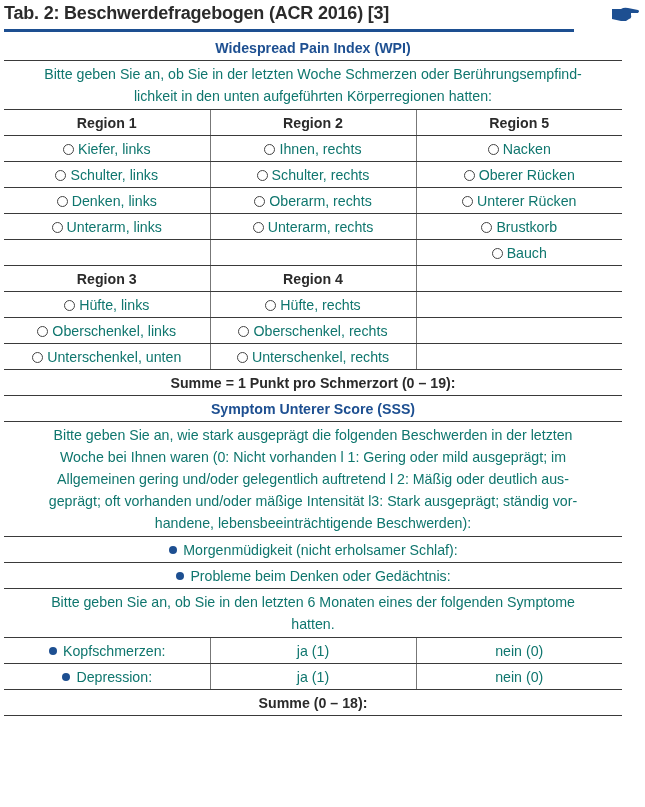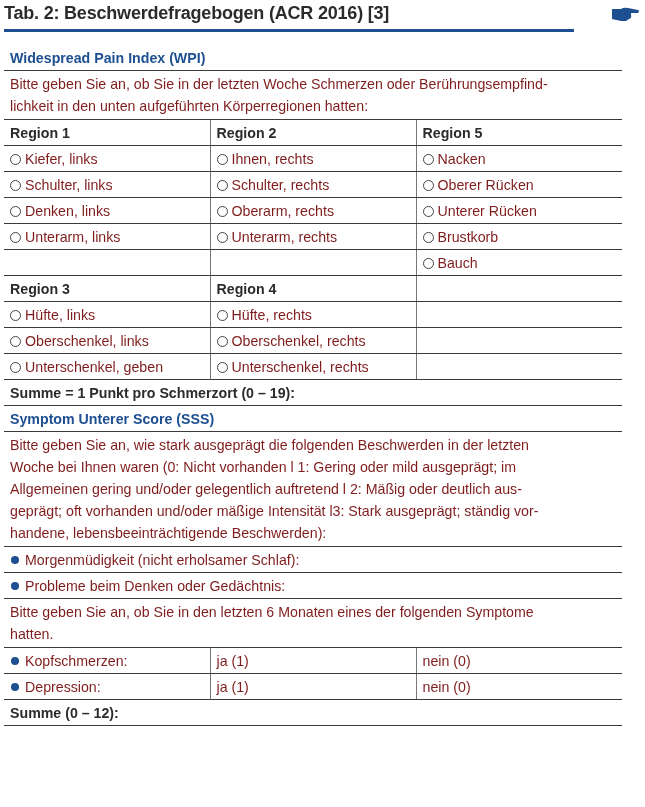--- a/index.html
+++ b/index.html
@@ -3,24 +3,24 @@
 <meta charset="utf-8">
 <style>
   html, body { margin:0; padding:0; background:#ffffff; }
   body { width:645px; height:807px; position:relative; overflow:hidden;
          font-family:"Liberation Sans", sans-serif; color:#333333; }
   .title-bar { position:absolute; left:4px; top:0; width:570px; height:32px;
                border-bottom:3px solid #1d4f91; box-sizing:border-box; }
   .title { position:absolute; left:0; top:3px; font-size:18px; font-weight:bold;
            color:#2b2b2b; letter-spacing:-0.2px; white-space:nowrap; }
   .hand-icon { position:absolute; left:612px; top:7px; width:28px; height:16px; }
-  table.form { position:absolute; left:4px; top:45px; width:618px; border-collapse:collapse;
-               font-size:14.2px; table-layout:fixed; }
+  table.form { position:absolute; left:4px; top:35px; width:618px; border-collapse:collapse;
+               font-size:14.2px; table-layout:fixed;text-align:center; }
   table.form td { padding:0 6px; height:25px; vertical-align:middle; line-height:22px;
-                  border-bottom:1.5px solid #3a3a3a; color:#7f1d1d; }
+                  border-bottom:1.5px solid #3a3a3a; color:#0f766e; }
   td.c1 { width:196px;margin-left:24px; }
   td.c2 { width:193px; border-left:1.5px solid #777777; }
   td.c3 { border-left:1.5px solid #777777; }
   .head-blue { color:#1d4f91 !important; font-weight:bold; }
   .bold { font-weight:bold; color:#2b2b2b !important; }
   .para { line-height:22px; padding-top:2px !important; padding-bottom:2px !important; }
   .radio { display:inline-block; width:11px; height:11px; border:1.2px solid #444;
            border-radius:50%; margin-right:4px; vertical-align:-1px; box-sizing:border-box; }
   .bullet { display:inline-block; width:8px; height:8px; background:#1d4f91;
             border-radius:50%; margin-right:6px; margin-left:1px; vertical-align:1px; }
@@ -88,21 +88,21 @@
     <td class="c1"><span class="radio"></span><span>Hüfte, links</span></td>
     <td class="c2"><span class="radio"></span><span>Hüfte, rechts</span></td>
     <td class="c3"></td>
   </tr>
   <tr>
     <td class="c1"><span class="radio"></span><span>Oberschenkel, links</span></td>
     <td class="c2"><span class="radio"></span><span>Oberschenkel, rechts</span></td>
     <td class="c3"></td>
   </tr>
   <tr>
-    <td class="c1"><span class="radio"></span><span>Unterschenkel, geben</span></td>
+    <td class="c1"><span class="radio"></span><span>Unterschenkel, unten</span></td>
     <td class="c2"><span class="radio"></span><span>Unterschenkel, rechts</span></td>
     <td class="c3"></td>
   </tr>
   <tr>
     <td colspan="3" class="bold">Summe = 1 Punkt pro Schmerzort (0 – 19):</td>
   </tr>
   <tr>
     <td colspan="3" class="head-blue">Symptom Unterer Score (SSS)</td>
   </tr>
   <tr>
@@ -130,16 +130,16 @@
     <td class="c1"><span class="bullet"></span><span>Kopfschmerzen:</span></td>
     <td class="c2">ja (1)</td>
     <td class="c3">nein (0)</td>
   </tr>
   <tr>
     <td class="c1"><span class="bullet"></span><span>Depression:</span></td>
     <td class="c2">ja (1)</td>
     <td class="c3">nein (0)</td>
   </tr>
   <tr>
-    <td colspan="3" class="bold">Summe (0 – 12):</td>
+    <td colspan="3" class="bold">Summe (0 – 18):</td>
   </tr>
 </tbody>
   </table>
 
 </body></html>

